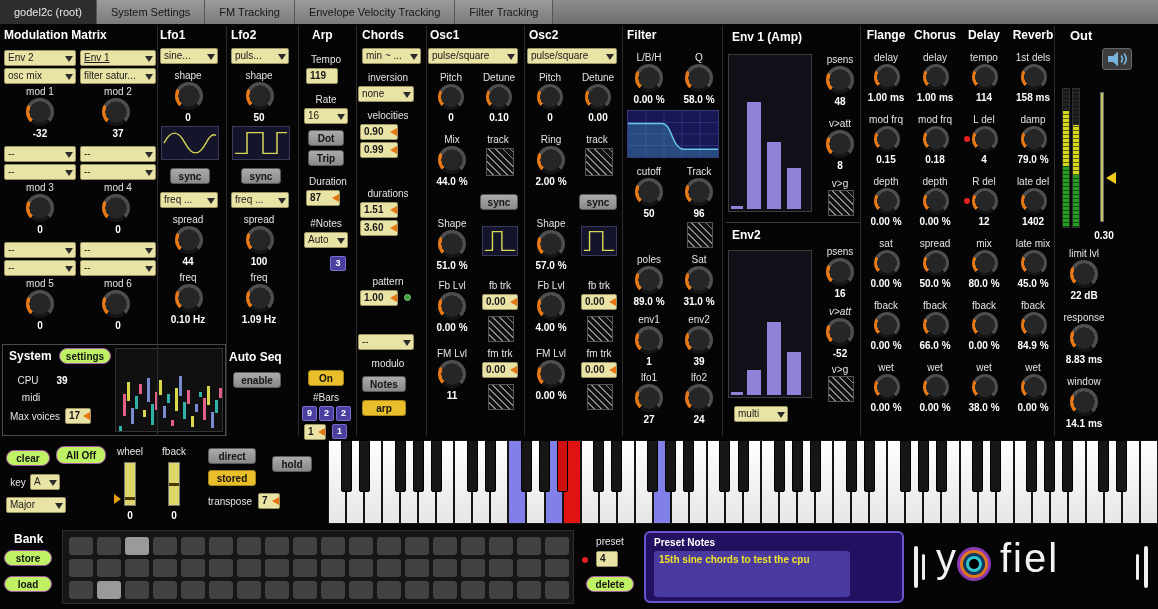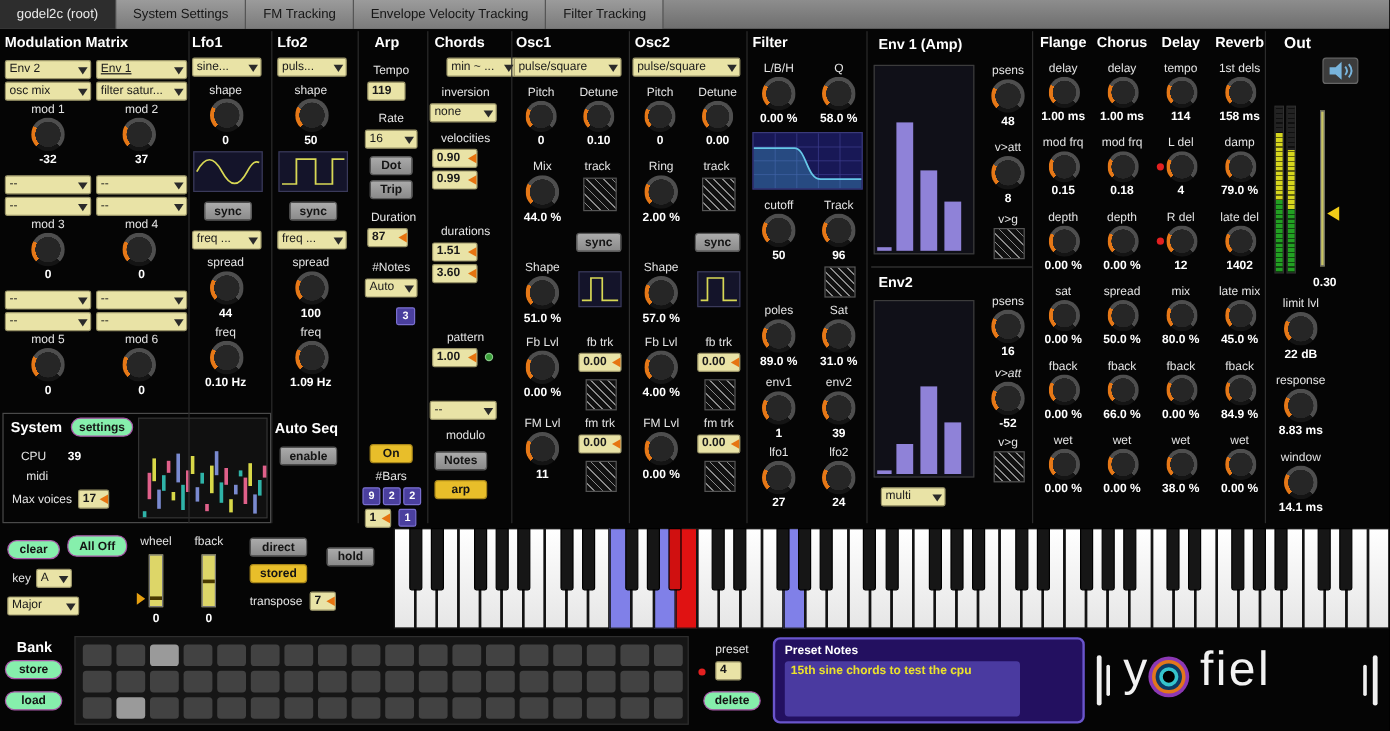--- a/index.html
+++ b/index.html
@@ -16,21 +16,21 @@
 .it{font-style:italic}
 .lbl{font-size:10px;color:#e4e4e4;text-align:center;white-space:nowrap}
 .val{font-size:10px;font-weight:bold;color:#fff;text-align:center;white-space:nowrap}
 .numbox{height:16px;line-height:14px;background:#e9e3a6;border:1px solid #9a9468;border-radius:2px;color:#1a1a1a;font-size:10px;font-weight:bold;padding:0 3px;white-space:nowrap}
 .tri::after{content:"";position:absolute;right:0;top:3px;border-top:4px solid transparent;border-bottom:4px solid transparent;border-right:7px solid #e67410}
 .dd{height:16px;line-height:14px;background:#e9e3a6;border:1px solid #9a9468;border-radius:2px;color:#1a1a1a;font-size:10px;padding:0 13px 0 3px;overflow:hidden;white-space:nowrap}
 .dd::after{content:"";position:absolute;right:2px;top:5px;border-left:4px solid transparent;border-right:4px solid transparent;border-top:6px solid #2a2a2a}
 .purplebox{height:15px;line-height:13px;background:#4a3f9e;border:1px solid #7a6fd0;border-radius:2px;color:#fff;font-size:9px;font-weight:bold;text-align:center}
 .btn{height:16px;line-height:15px;background:linear-gradient(#ababab,#8a8a8a);border:1px solid #5a5a5a;border-radius:3px;color:#141414;font-size:10px;font-weight:bold;text-align:center;cursor:pointer;white-space:nowrap}
 .gold{background:#e8be2a;border-color:#a8861a}
-.pink{background:#86efac;border-color:#a858a8;border-radius:8px}
+.pink{background:#bef264;border-color:#a858a8;border-radius:8px}
 .knob{width:28px;height:28px;border-radius:50%;background:radial-gradient(circle,#262626 0 53%,rgba(0,0,0,0) 54%),conic-gradient(from 225deg,#e67817 0 75deg,#4e4e4e 75deg 270deg,#141414 270deg 360deg)}
 .k26{width:26px;height:26px}
 .xy{background-color:#101010;border:1px solid #555;background-image:repeating-linear-gradient(45deg,transparent 0 4px,#8a8a8a 4px 5px)}
 .wave{background:#14142a;border:1px solid #3a3a5a}
 .fgraph{background:#181856;border:1px solid #3a3a7a}
 .envd{background:#101018;border:1px solid #3c3c3c}
 .envbar{background:#8f82d8}
 .meter{width:8px;height:140px;border:1px solid #303030;background-image:repeating-linear-gradient(to top,rgba(0,0,0,.55) 0 1px,transparent 1px 4px),linear-gradient(to top,#22a022 0,#22a022 44%,#d6d61e 44%,#d6d61e 84%,#232323 84%)}
 .m2{background-image:repeating-linear-gradient(to top,rgba(0,0,0,.55) 0 1px,transparent 1px 4px),linear-gradient(to top,#22a022 0,#22a022 38%,#d6d61e 38%,#d6d61e 74%,#232323 74%)}
 .strack{width:4px;height:130px;background:#c8c464;border:1px solid #666}
@@ -166,21 +166,21 @@
     <div class="purplebox" style="left:32px;top:398px;width:15px">1</div>
   </div>
 
   <div class="sec" id="autoseq" style="left:229px;top:348px;width:70px;height:48px">
     <div class="title" style="left:0;top:2px">Auto Seq</div>
     <div class="btn" style="left:4px;top:24px;width:48px">enable</div>
   </div>
 
   <div class="sec" id="chords" style="left:358px;top:26px;width:66px;height:404px">
     <div class="title" style="left:4px;top:2px">Chords</div>
-    <div class="dd" style="left:14px;top:22px;width:59px">min ~ ...</div>
+    <div class="dd" style="left:4px;top:22px;width:59px">min ~ ...</div>
     <div class="lbl" style="left:2px;top:46px;width:56px">inversion</div>
     <div class="dd" style="left:0;top:60px;width:56px">none</div>
     <div class="lbl" style="left:2px;top:84px;width:56px">velocities</div>
     <div class="numbox tri" style="left:2px;top:98px;width:38px">0.90</div>
     <div class="numbox tri" style="left:2px;top:116px;width:38px">0.99</div>
     <div class="lbl" style="left:2px;top:162px;width:56px">durations</div>
     <div class="numbox tri" style="left:2px;top:176px;width:38px">1.51</div>
     <div class="numbox tri" style="left:2px;top:194px;width:38px">3.60</div>
     <div class="lbl" style="left:2px;top:250px;width:56px">pattern</div>
     <div class="numbox tri" style="left:2px;top:264px;width:38px">1.00</div>

